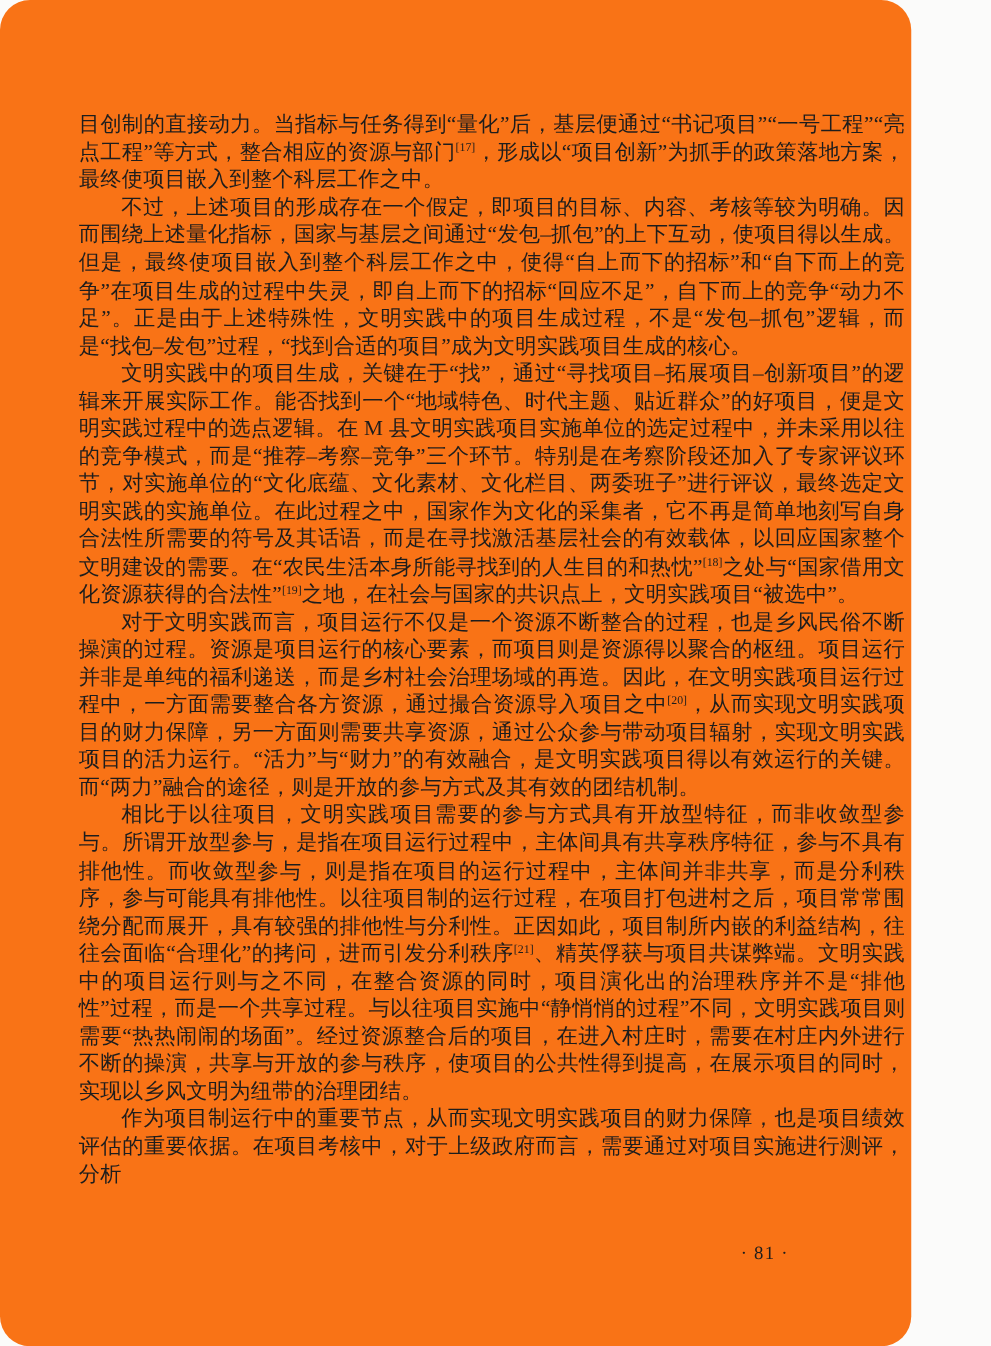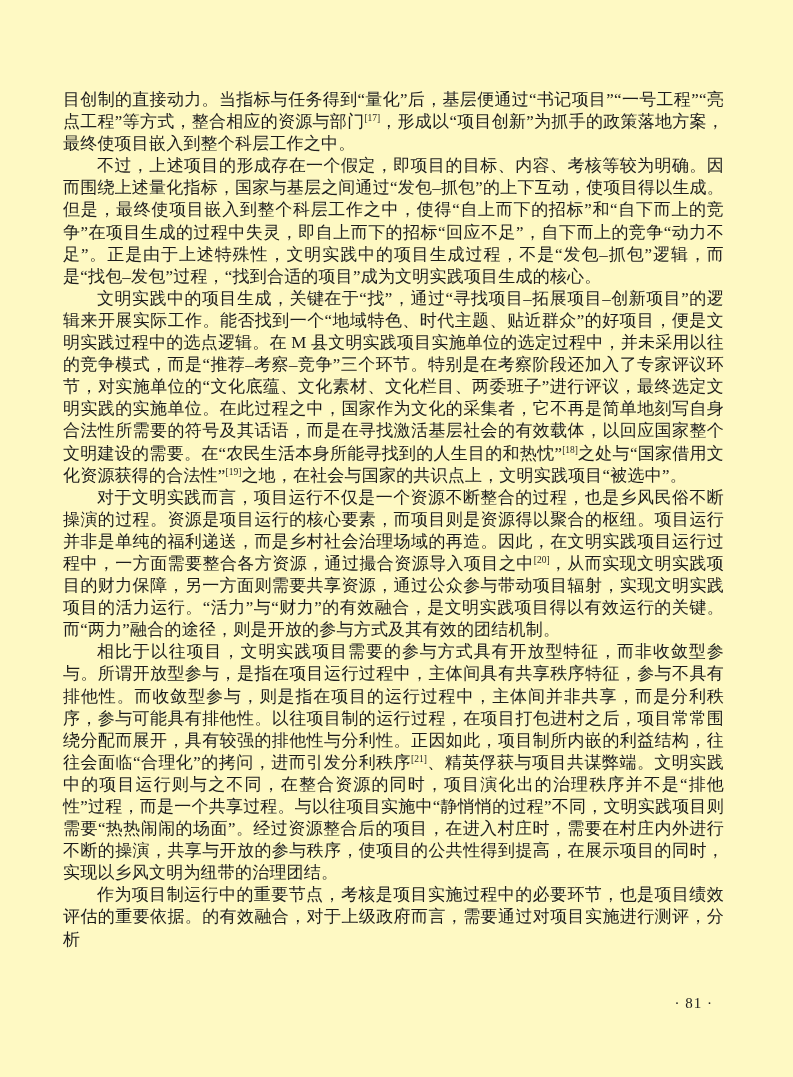--- a/index.html
+++ b/index.html
@@ -4,24 +4,25 @@
 <style>
   * { margin: 0; padding: 0; box-sizing: border-box; }
   html, body { width: 793px; height: 1077px; }
   body {
     background: #fbfbfa;
     font-family: "Liberation Serif", "DejaVu Serif", serif;
     color: #1d1d1d;
   }
   .page {
     position: relative;
-    width: 793px;
+    width: 729px;
     height: 1077px;
     overflow: hidden;
-    background: #fef9c3;
+    background: #f97316;
+    border-radius: 24px;
   }
   .text-block {
     position: absolute;
     left: 63px;
     top: 89px;
     width: 661px;
     font-size: 17px;
     line-height: 22.1px;
     text-align: justify;
     text-justify: inter-ideograph;
@@ -32,33 +33,33 @@
   .para.heading {  }
   sup.cite {
     font-size: 9.5px;
     line-height: 0;
     vertical-align: 6px;
     letter-spacing: 0;
   }
   .page-number {
     position: absolute;
     top: 995px;
-    right: 80px;
+    right: 98px;
     font-size: 15px;
     letter-spacing: 1px;
     color: #1d1d1d;
     white-space: pre;
   }
 </style>
 </head>
 <body>
 
 <div class="page">
   <main class="text-block">
     <p class="para no-indent">目创制的直接动力。当指标与任务得到“量化”后，基层便通过“书记项目”“一号工程”“亮点工程”等方式，整合相应的资源与部门<sup class="cite">[17]</sup>，形成以“项目创新”为抓手的政策落地方案，最终使项目嵌入到整个科层工作之中。</p>
     <p class="para">不过，上述项目的形成存在一个假定，即项目的目标、内容、考核等较为明确。因而围绕上述量化指标，国家与基层之间通过“发包–抓包”的上下互动，使项目得以生成。但是，最终使项目嵌入到整个科层工作之中，使得“自上而下的招标”和“自下而上的竞争”在项目生成的过程中失灵，即自上而下的招标“回应不足”，自下而上的竞争“动力不足”。正是由于上述特殊性，文明实践中的项目生成过程，不是“发包–抓包”逻辑，而是“找包–发包”过程，“找到合适的项目”成为文明实践项目生成的核心。</p>
     <p class="para">文明实践中的项目生成，关键在于“找”，通过“寻找项目–拓展项目–创新项目”的逻辑来开展实际工作。能否找到一个“地域特色、时代主题、贴近群众”的好项目，便是文明实践过程中的选点逻辑。在 M 县文明实践项目实施单位的选定过程中，并未采用以往的竞争模式，而是“推荐–考察–竞争”三个环节。特别是在考察阶段还加入了专家评议环节，对实施单位的“文化底蕴、文化素材、文化栏目、两委班子”进行评议，最终选定文明实践的实施单位。在此过程之中，国家作为文化的采集者，它不再是简单地刻写自身合法性所需要的符号及其话语，而是在寻找激活基层社会的有效载体，以回应国家整个文明建设的需要。在“农民生活本身所能寻找到的人生目的和热忱”<sup class="cite">[18]</sup>之处与“国家借用文化资源获得的合法性”<sup class="cite">[19]</sup>之地，在社会与国家的共识点上，文明实践项目“被选中”。</p>
     <p class="para">对于文明实践而言，项目运行不仅是一个资源不断整合的过程，也是乡风民俗不断操演的过程。资源是项目运行的核心要素，而项目则是资源得以聚合的枢纽。项目运行并非是单纯的福利递送，而是乡村社会治理场域的再造。因此，在文明实践项目运行过程中，一方面需要整合各方资源，通过撮合资源导入项目之中<sup class="cite">[20]</sup>，从而实现文明实践项目的财力保障，另一方面则需要共享资源，通过公众参与带动项目辐射，实现文明实践项目的活力运行。“活力”与“财力”的有效融合，是文明实践项目得以有效运行的关键。而“两力”融合的途径，则是开放的参与方式及其有效的团结机制。</p>
     <p class="para">相比于以往项目，文明实践项目需要的参与方式具有开放型特征，而非收敛型参与。所谓开放型参与，是指在项目运行过程中，主体间具有共享秩序特征，参与不具有排他性。而收敛型参与，则是指在项目的运行过程中，主体间并非共享，而是分利秩序，参与可能具有排他性。以往项目制的运行过程，在项目打包进村之后，项目常常围绕分配而展开，具有较强的排他性与分利性。正因如此，项目制所内嵌的利益结构，往往会面临“合理化”的拷问，进而引发分利秩序<sup class="cite">[21]</sup>、精英俘获与项目共谋弊端。文明实践中的项目运行则与之不同，在整合资源的同时，项目演化出的治理秩序并不是“排他性”过程，而是一个共享过程。与以往项目实施中“静悄悄的过程”不同，文明实践项目则需要“热热闹闹的场面”。经过资源整合后的项目，在进入村庄时，需要在村庄内外进行不断的操演，共享与开放的参与秩序，使项目的公共性得到提高，在展示项目的同时，实现以乡风文明为纽带的治理团结。</p>
-    <p class="para">作为项目制运行中的重要节点，考核是项目实施过程中的必要环节，也是项目绩效评估的重要依据。的有效融合，对于上级政府而言，需要通过对项目实施进行测评，分析</p>
+    <p class="para">作为项目制运行中的重要节点，从而实现文明实践项目的财力保障，也是项目绩效评估的重要依据。在项目考核中，对于上级政府而言，需要通过对项目实施进行测评，分析</p>
   </main>
   <div class="page-number">· 81 ·</div>
 </div>
 
 </body></html>

